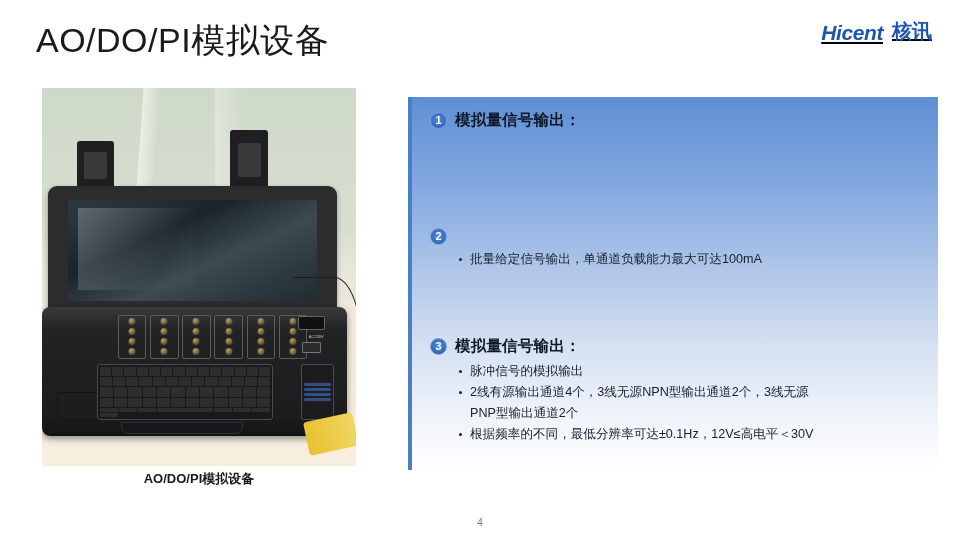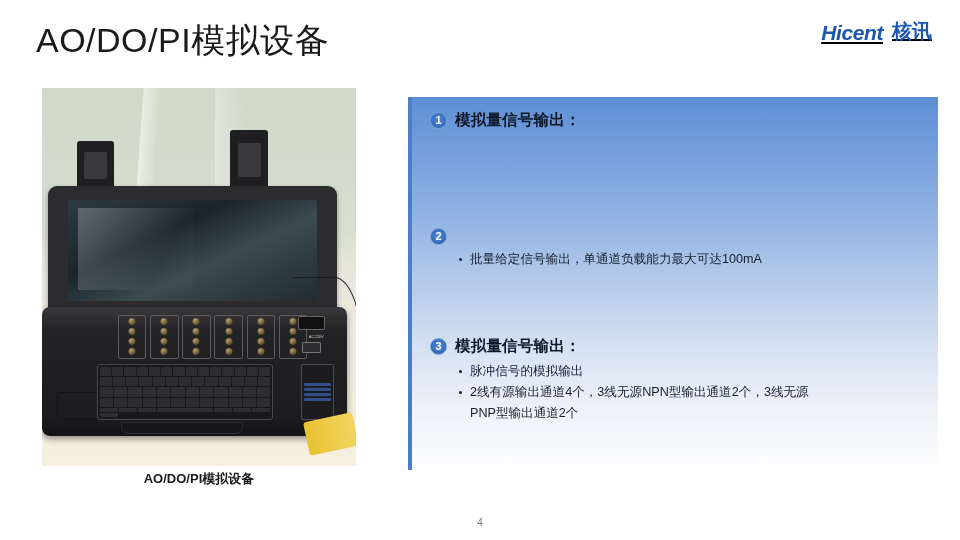--- a/index.html
+++ b/index.html
@@ -512,19 +512,20 @@
 
     <div class="section sec3">
       <div class="sec-head">
         <span class="badge">3</span>
         <span class="sec-title">模拟量信号输出：</span>
       </div>
       <div class="bullets">
         <div class="bullet">脉冲信号的模拟输出</div>
         <div class="bullet">2线有源输出通道4个，3线无源NPN型输出通道2个，3线无源
 PNP型输出通道2个</div>
+        <div class="bullet">根据频率的不同，最低分辨率可达±0.1Hz，12V≤高电平＜30V</div>
       </div>
     </div>
 
   </div>
 
   <div class="page-number">4</div>
 </div>
 
 </body></html>

